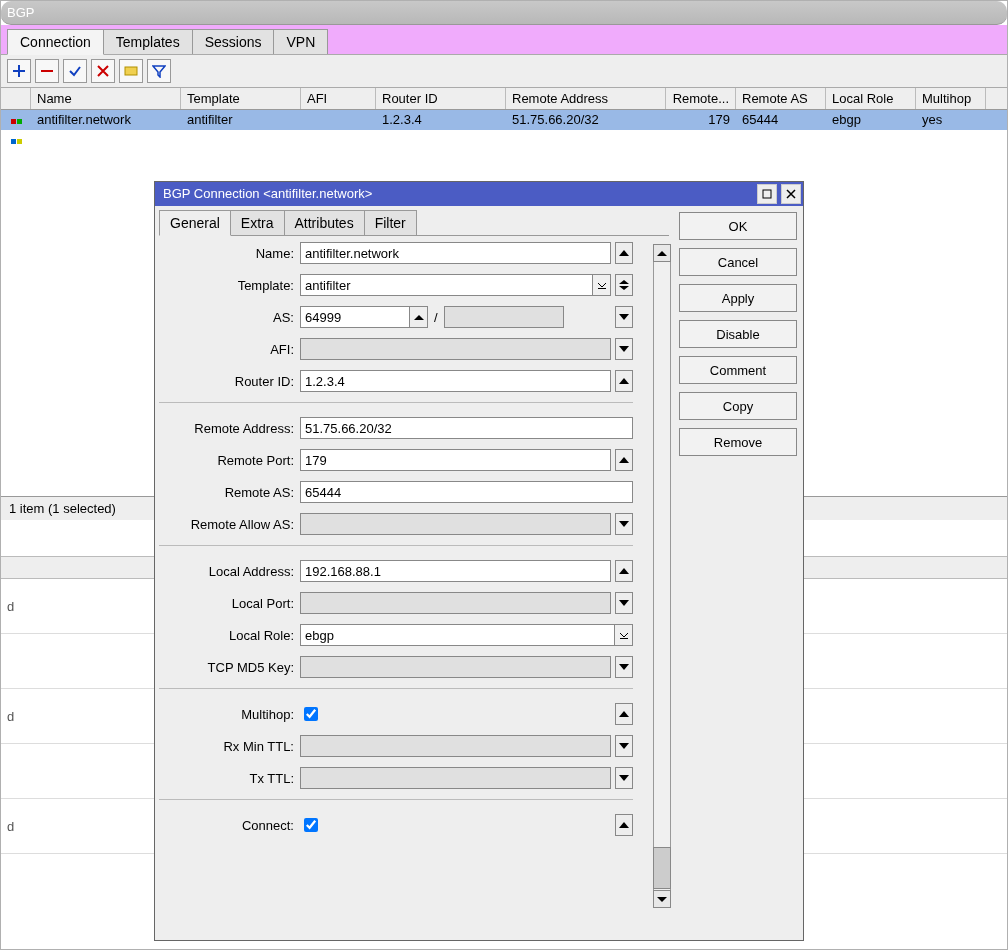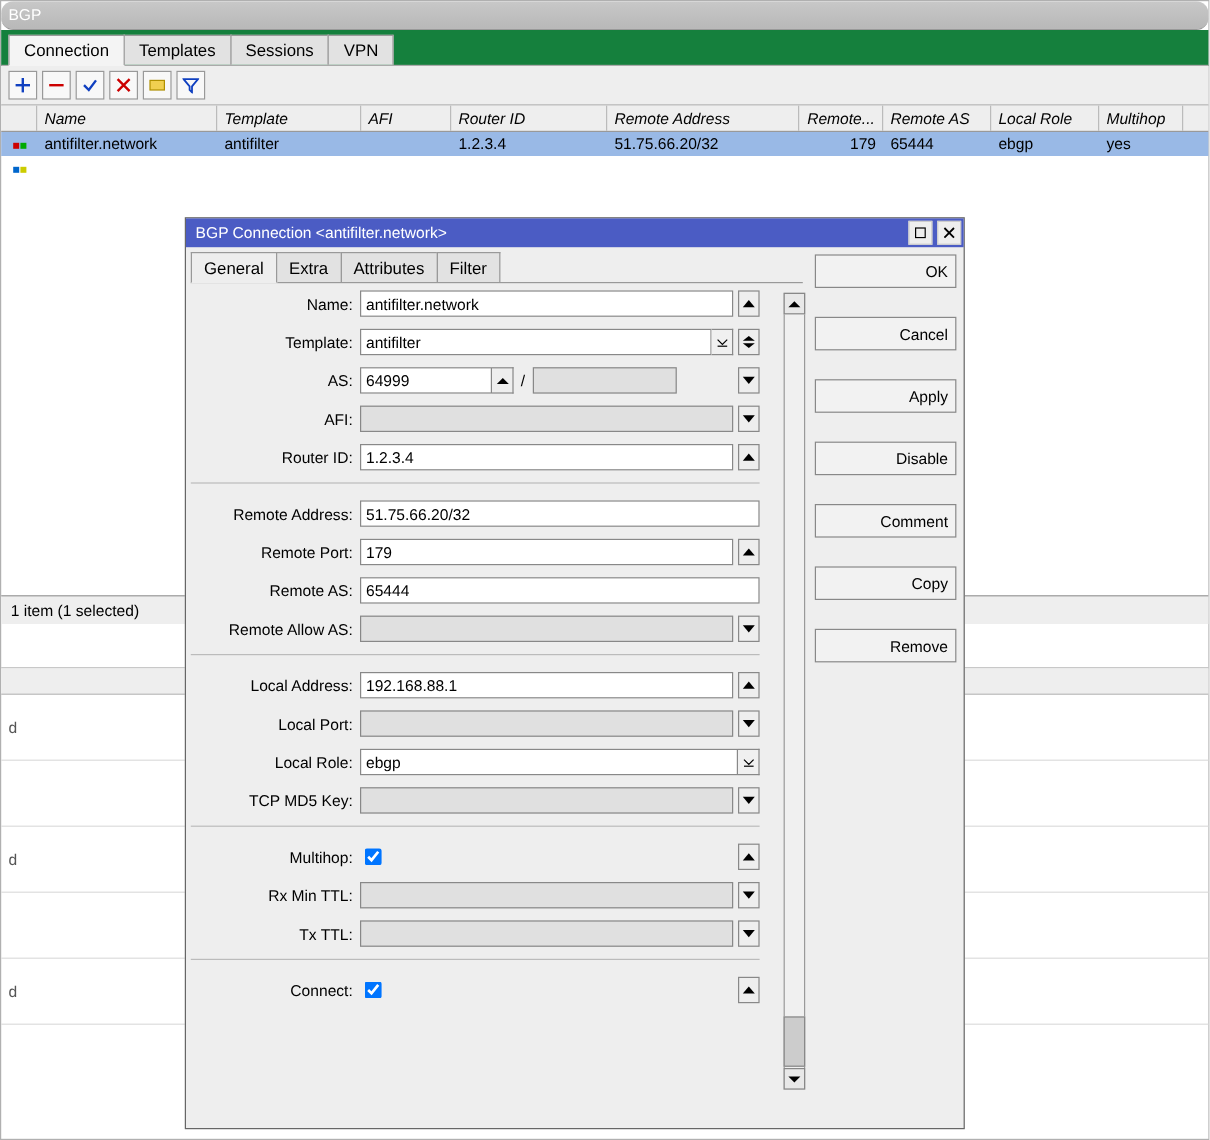--- a/index.html
+++ b/index.html
@@ -1,25 +1,25 @@
 <!DOCTYPE html>
 <html><head>
 <meta charset="utf-8">
 <style>
   html,body{margin:0;padding:0;font-family:Tahoma,Arial,sans-serif;font-size:13px;color:#000;background:#fff;}
   *{box-sizing:border-box;}
   .window{width:1008px;height:950px;position:relative;border:1px solid #b0b0b0;background:#fff;}
   .titlebar{height:24px;background:linear-gradient(#c8c8c8,#b8b8b8);color:#fff;line-height:24px;padding-left:6px;font-size:13px;border-bottom:1px solid #999;border-radius:10px;}
-  .tabs{display:flex;background:#15803d;border-bottom:1px solid #aaa;padding-top:4px;padding-left:6px;}
+  .tabs{display:flex;background:#f0abfc;border-bottom:1px solid #aaa;padding-top:4px;padding-left:6px;}
   .tab{padding:4px 12px;border:1px solid #999;border-bottom:none;background:#e2e2e2;margin-right:-1px;font-size:14px;}
   .tab.active{background:#f4f4f4;position:relative;z-index:2;border-bottom:1px solid #f4f4f4;margin-bottom:-1px;}
   .toolbar{display:flex;align-items:center;padding:4px 6px;background:#eeeeee;border-bottom:1px solid #aaa;}
   .tbtn{width:24px;height:24px;border:1px solid #999;background:#f8f8f8;margin-right:4px;display:flex;align-items:center;justify-content:center;cursor:pointer;}
   .tbtn svg{width:14px;height:14px;}
-  .grid-header{display:flex;background:#eeeeee;border-bottom:1px solid #999;font-style:italic;}
+  .grid-header{display:flex;background:#eeeeee;border-bottom:1px solid #999;}
   .gh-cell{border-right:1px solid #bbb;padding:3px 6px;font-size:13px;white-space:nowrap;overflow:hidden;text-overflow:ellipsis;position:relative;}
   .gh-icon-col{width:30px;border-right:1px solid #bbb;}
   .grid-body{position:relative;height:380px;}  
   .grid-row{display:flex;height:20px;line-height:20px;font-size:13px;}
   .grid-row.selected{background:#99b9e6;}
   .gd-cell{padding:0 6px;white-space:nowrap;overflow:hidden;}
   .gd-icon{width:30px;text-align:center;}
   
   .col-name{width:150px;}
   .col-template{width:120px;}
@@ -37,21 +37,21 @@
   .bg-header{height:22px;background:#eee;border-bottom:1px solid #bbb;}
   .bg-row{height:55px;border-bottom:1px solid #ddd;display:flex;align-items:center;padding-left:6px;font-size:13px;color:#555;}
   
   .dialog{position:absolute;left:153px;top:180px;width:650px;height:760px;border:1px solid #666;background:#eeeeee;box-shadow:0 0 0 rgba(0,0,0,0);} 
   .dlg-title{height:24px;background:#4b5cc4;color:#fff;line-height:24px;padding-left:8px;font-size:13px;display:flex;justify-content:space-between;}
   .dlg-tbtns{display:flex;}
   .dlg-tbtn{width:20px;height:20px;margin:2px;border:1px solid #ccc;background:#eee;display:flex;align-items:center;justify-content:center;cursor:pointer;}
   .dlg-body{display:flex;height:calc(100% - 24px - 26px);}
   .dlg-main{flex:1;padding:4px 4px 4px 4px;position:relative;}
   .dlg-sidebtns{width:130px;padding:6px;}
-  .sidebtn{width:100%;height:28px;margin-bottom:24px;border:1px solid #888;background:#f2f2f2;font-size:13px;cursor:pointer;text-align:right;}
+  .sidebtn{width:100%;height:28px;margin-bottom:8px;border:1px solid #888;background:#f2f2f2;font-size:13px;cursor:pointer;}
   .dlg-tabs{display:flex;border-bottom:1px solid #999;margin-bottom:6px;}
   .dlg-tab{padding:4px 10px;border:1px solid #999;border-bottom:none;background:#e2e2e2;margin-right:-1px;font-size:14px;}
   .dlg-tab.active{background:#eeeeee;border-bottom:1px solid #eeeeee;margin-bottom:-1px;}
   .form{padding-right:36px;}
   .frow{display:flex;align-items:center;margin-bottom:10px;}
   .flabel{width:135px;text-align:right;margin-right:6px;font-size:13px;}
   .fctl{flex:1;display:flex;align-items:center;}
   .input{flex:1;height:22px;border:1px solid #888;background:#fff;padding:0 4px;font-size:13px;font-family:inherit;}
   .input.disabled{background:#e0e0e0;}
   .select-arrow{width:18px;height:22px;border:1px solid #888;border-left:none;background:#f0f0f0;display:flex;align-items:center;justify-content:center;}

